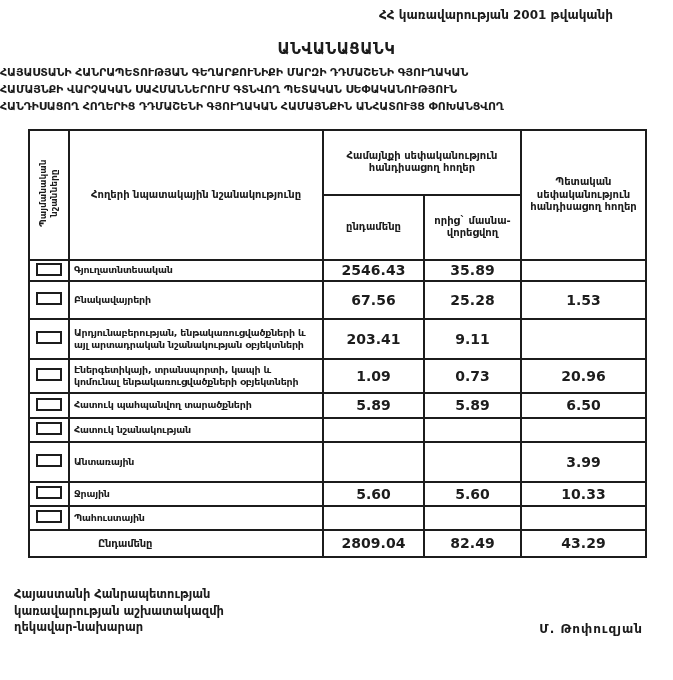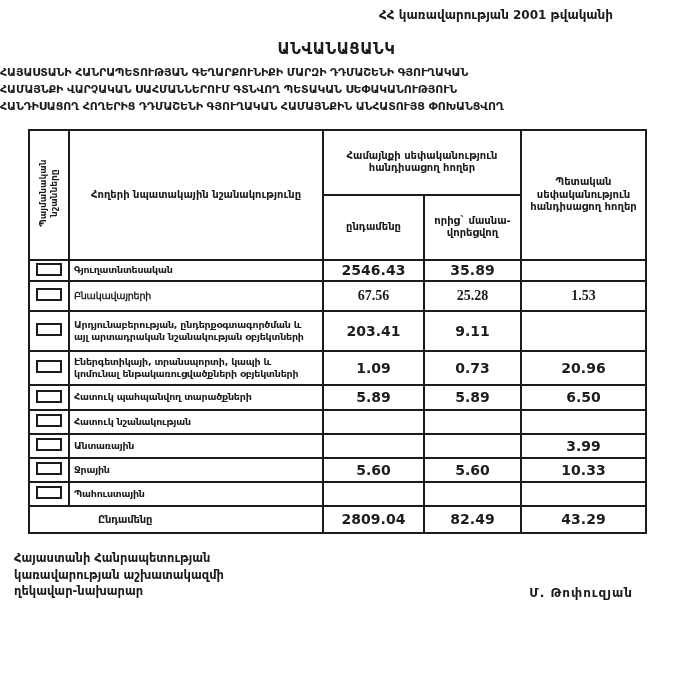--- a/index.html
+++ b/index.html
@@ -90,37 +90,37 @@
     text-align: center;
     vertical-align: middle;
     padding: 1px 2px;
   }
   tr.total-row td.lbl { padding-left: 68px; font-size: 10px; }
 
   
   tr.hdr-top   { height: 50px; }
   tr.hdr-sub   { height: 55px; }
   tr.r1  { height: 16px; }
-  tr.r2  { height: 30px; font-family: Liberation Serif, serif; }
+  tr.r2  { height: 38px; }
   tr.r3  { height: 40px; }
   tr.r4  { height: 34px; padding-left: 11px; }
   tr.r5  { height: 25px; }
   tr.r6  { height: 24px; padding-left: 33px; }
-  tr.r7  { height: 24px; padding-left: 35px; }
+  tr.r7  { height: 40px; padding-left: 35px; }
   tr.r8  { height: 24px; }
   tr.r9  { height: 24px; }
   tr.r10 { height: 27px; }
 
   
   .footer {
     display: flex;
     justify-content: space-between;
     align-items: flex-end;
-    margin-top: 16px;
-    padding: 0 40px 0 14px;
+    margin-top: 28px;
+    padding: 0 30px 0 14px;
   }
   .signatory {
     font-size: 11.5px;
     line-height: 1.45;
   }
   .signature {
     font-size: 12px;
     letter-spacing: 1px;
   }
 </style>
@@ -173,21 +173,21 @@
       </tr>
       <tr class="r2">
         <td class="sym"><span class="symbox"></span></td>
         <td class="lbl">Բնակավայրերի</td>
         <td class="num">67.56</td>
         <td class="num">25.28</td>
         <td class="num">1.53</td>
       </tr>
       <tr class="r3">
         <td class="sym"><span class="symbox"></span></td>
-        <td class="lbl">Արդյունաբերության, ընդերքօգտագործման և այլ արտադրական նշանակության օբյեկտների</td>
+        <td class="lbl">Արդյունաբերության, ենթակառուցվածքների և այլ արտադրական նշանակության օբյեկտների</td>
         <td class="num">203.41</td>
         <td class="num">9.11</td>
         <td class="num"></td>
       </tr>
       <tr class="r4">
         <td class="sym"><span class="symbox"></span></td>
         <td class="lbl">Էներգետիկայի, տրանսպորտի, կապի և կոմունալ ենթակառուցվածքների օբյեկտների</td>
         <td class="num">1.09</td>
         <td class="num">0.73</td>
         <td class="num">20.96</td>

